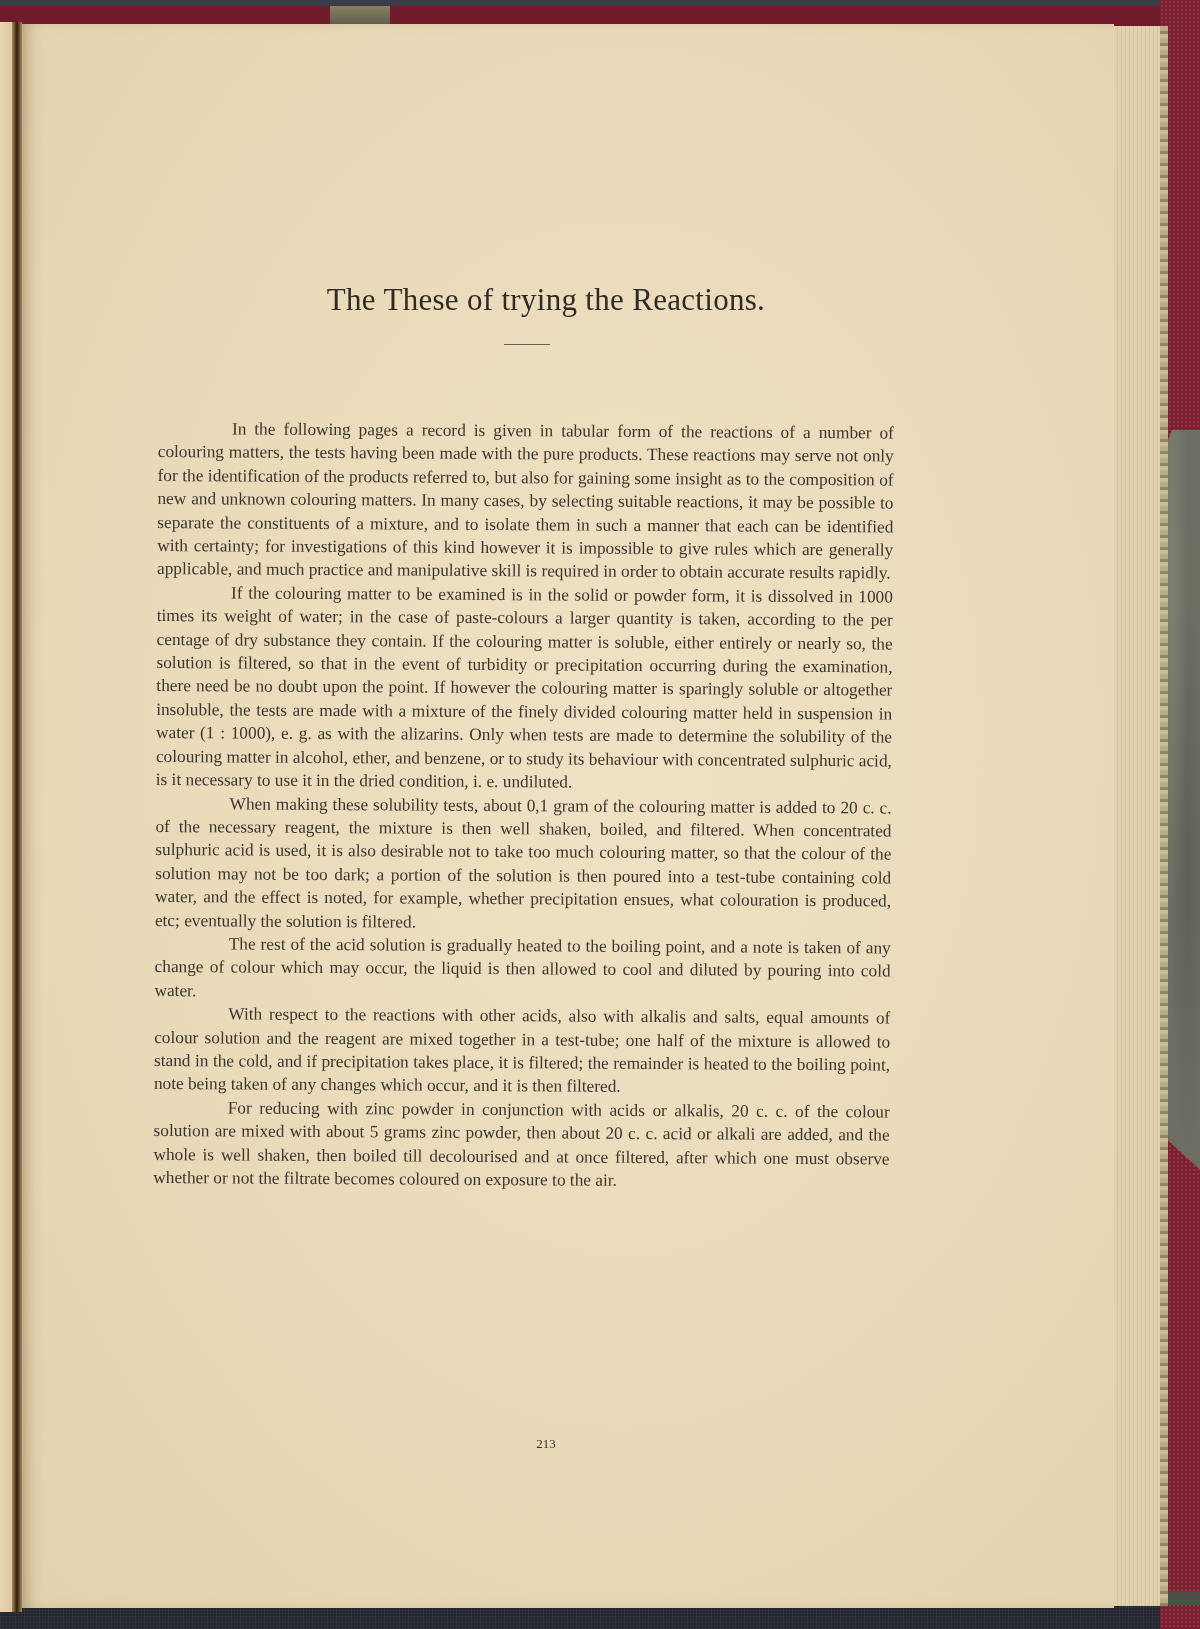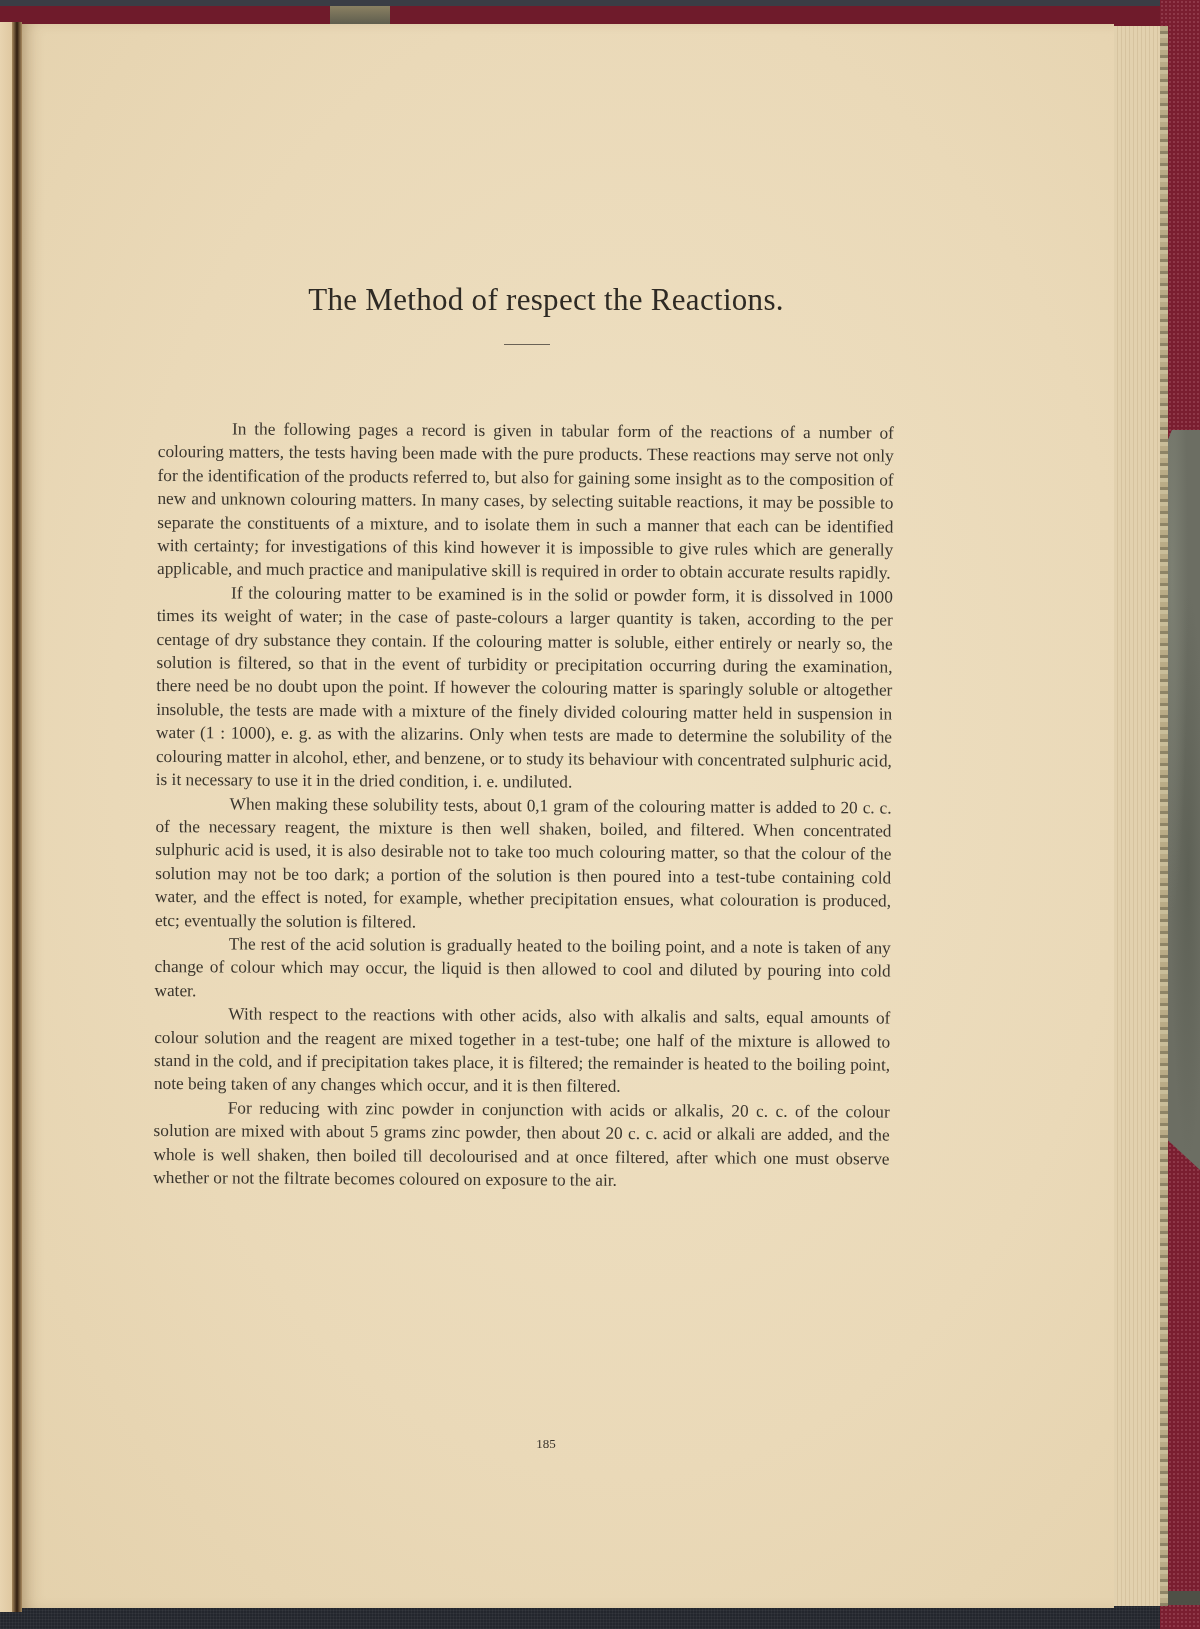--- a/index.html
+++ b/index.html
@@ -152,26 +152,26 @@
 <div class="leather-right"></div>
 <div class="marble-right"></div>
 <div class="leather-bottom"></div>
 <div class="left-page"></div>
 <div class="gutter"></div>
 <div class="page-edges">
   <div class="gilt"></div>
 </div>
 
 <div class="page">
-  <h1 class="title">The Method of respect the Reactions.</h1>
+  <h1 class="title">The These of trying the Reactions.</h1>
   <div class="title-rule"></div>
 
   <div class="body-text">
     <p>In the following pages a record is given in tabular form of the reactions of a number of colouring matters, the tests having been made with the pure products. These reactions may serve not only for the identification of the products referred to, but also for gaining some insight as to the composition of new and unknown colouring matters. In many cases, by selecting suitable reactions, it may be possible to separate the constituents of a mixture, and to isolate them in such a manner that each can be identified with certainty; for investigations of this kind however it is impossible to give rules which are generally applicable, and much practice and manipulative skill is required in order to obtain accurate results rapidly.</p>
     <p>If the colouring matter to be examined is in the solid or powder form, it is dissolved in 1000 times its weight of water; in the case of paste-colours a larger quantity is taken, according to the per centage of dry substance they contain. If the colouring matter is soluble, either entirely or nearly so, the solution is filtered, so that in the event of turbidity or precipitation occurring during the examination, there need be no doubt upon the point. If however the colouring matter is sparingly soluble or altogether insoluble, the tests are made with a mixture of the finely divided colouring matter held in suspension in water (1 : 1000), e. g. as with the alizarins. Only when tests are made to determine the solubility of the colouring matter in alcohol, ether, and benzene, or to study its behaviour with concentrated sulphuric acid, is it necessary to use it in the dried condition, i. e. undiluted.</p>
     <p>When making these solubility tests, about 0,1 gram of the colouring matter is added to 20 c. c. of the necessary reagent, the mixture is then well shaken, boiled, and filtered. When concentrated sulphuric acid is used, it is also desirable not to take too much colouring matter, so that the colour of the solution may not be too dark; a portion of the solution is then poured into a test-tube containing cold water, and the effect is noted, for example, whether precipitation ensues, what colouration is produced, etc; eventually the solution is filtered.</p>
     <p>The rest of the acid solution is gradually heated to the boiling point, and a note is taken of any change of colour which may occur, the liquid is then allowed to cool and diluted by pouring into cold water.</p>
     <p>With respect to the reactions with other acids, also with alkalis and salts, equal amounts of colour solution and the reagent are mixed together in a test-tube; one half of the mixture is allowed to stand in the cold, and if precipitation takes place, it is filtered; the remainder is heated to the boiling point, note being taken of any changes which occur, and it is then filtered.</p>
     <p>For reducing with zinc powder in conjunction with acids or alkalis, 20 c. c. of the colour solution are mixed with about 5 grams zinc powder, then about 20 c. c. acid or alkali are added, and the whole is well shaken, then boiled till decolourised and at once filtered, after which one must observe whether or not the filtrate becomes coloured on exposure to the air.</p>
   </div>
 
-  <div class="page-number">185</div>
+  <div class="page-number">213</div>
 </div>
 
 </body></html>

